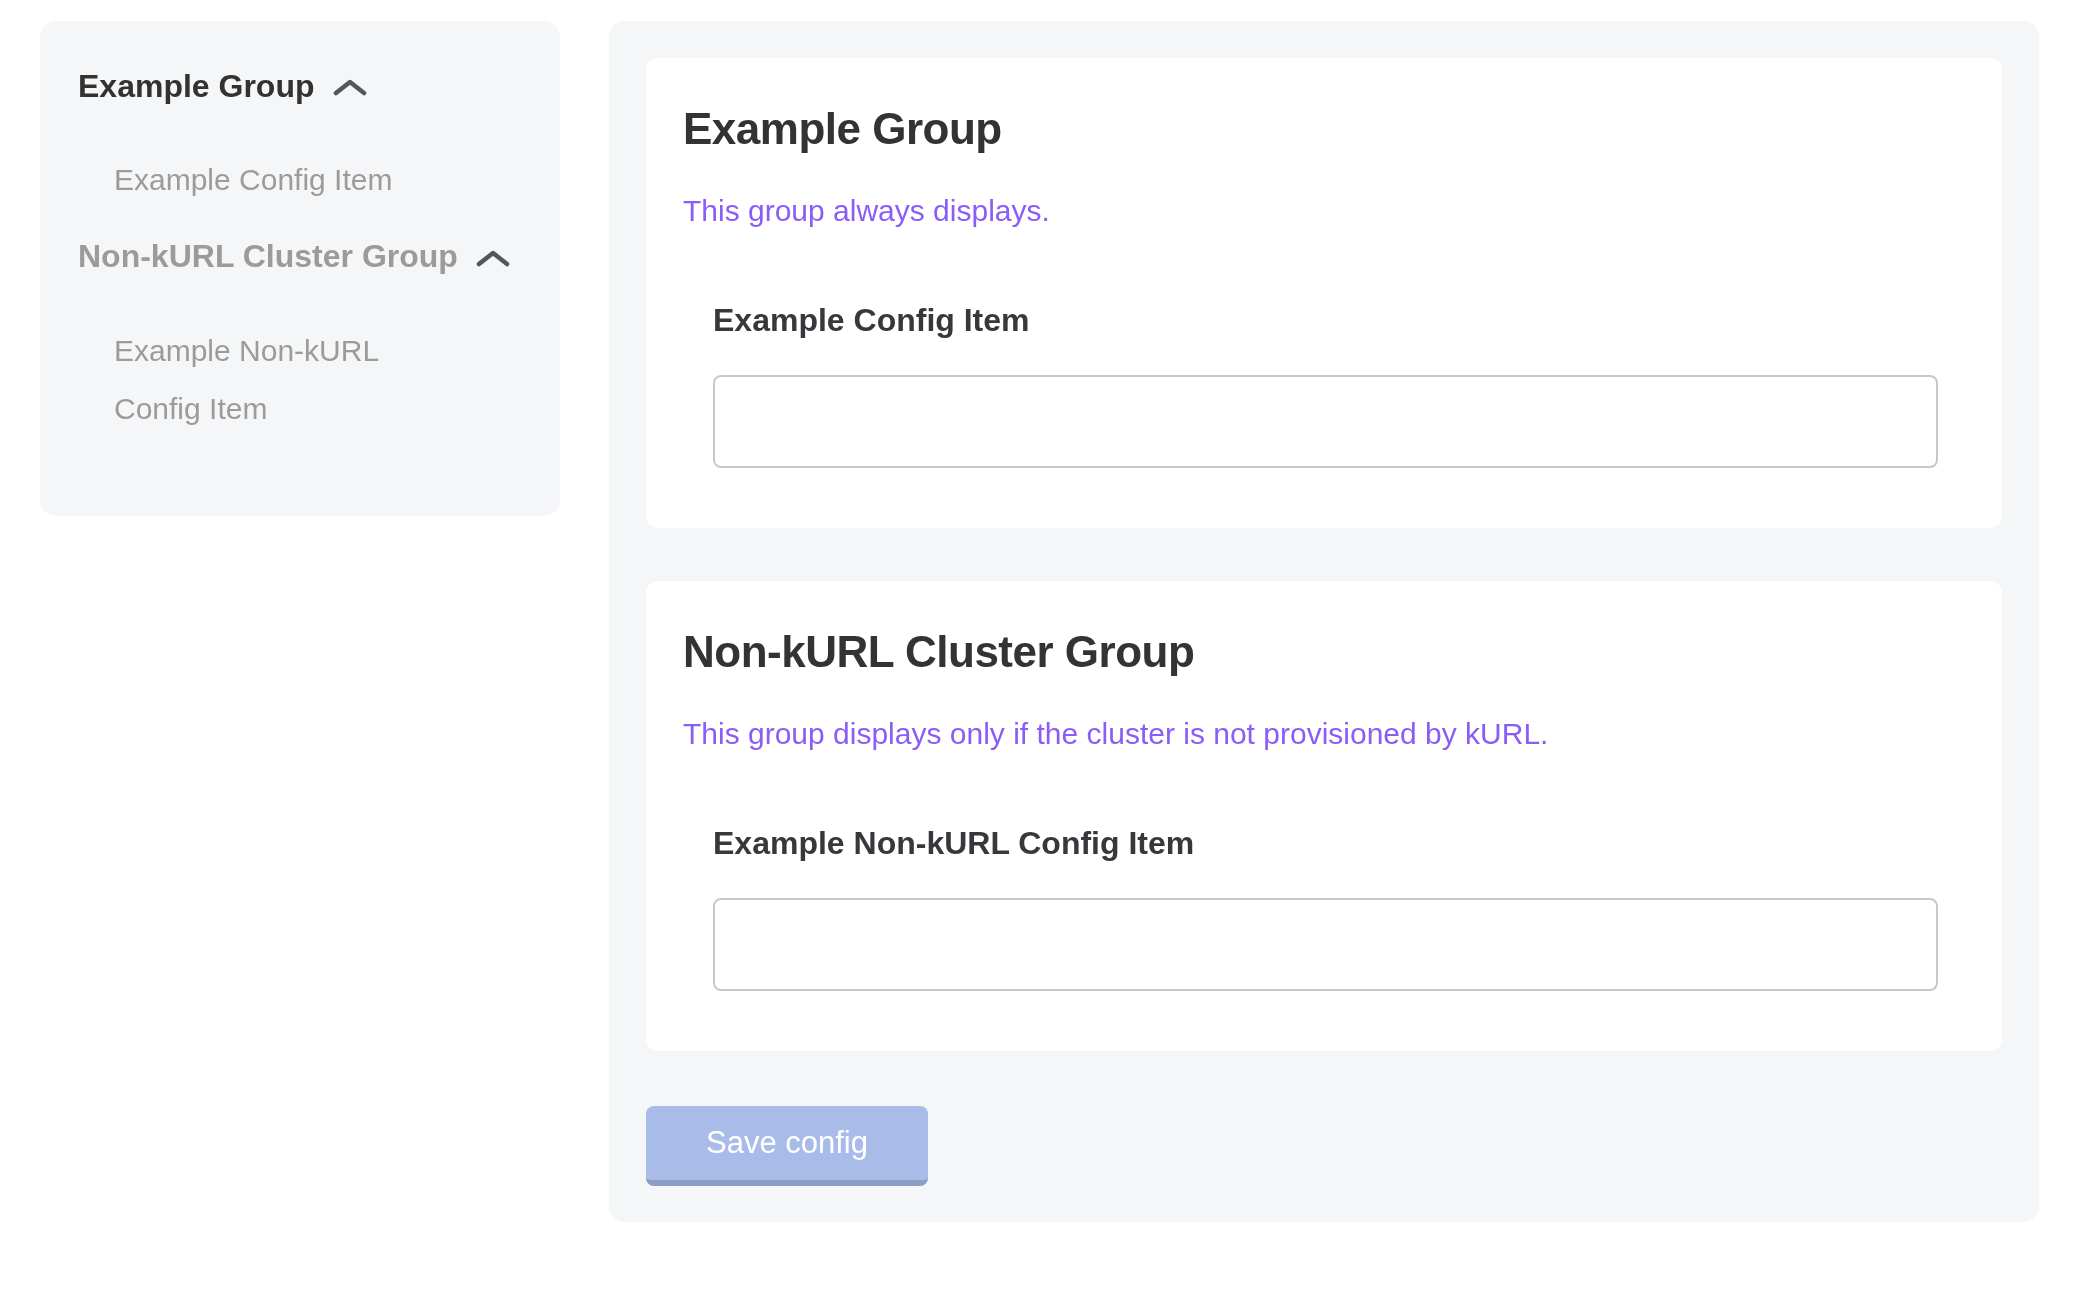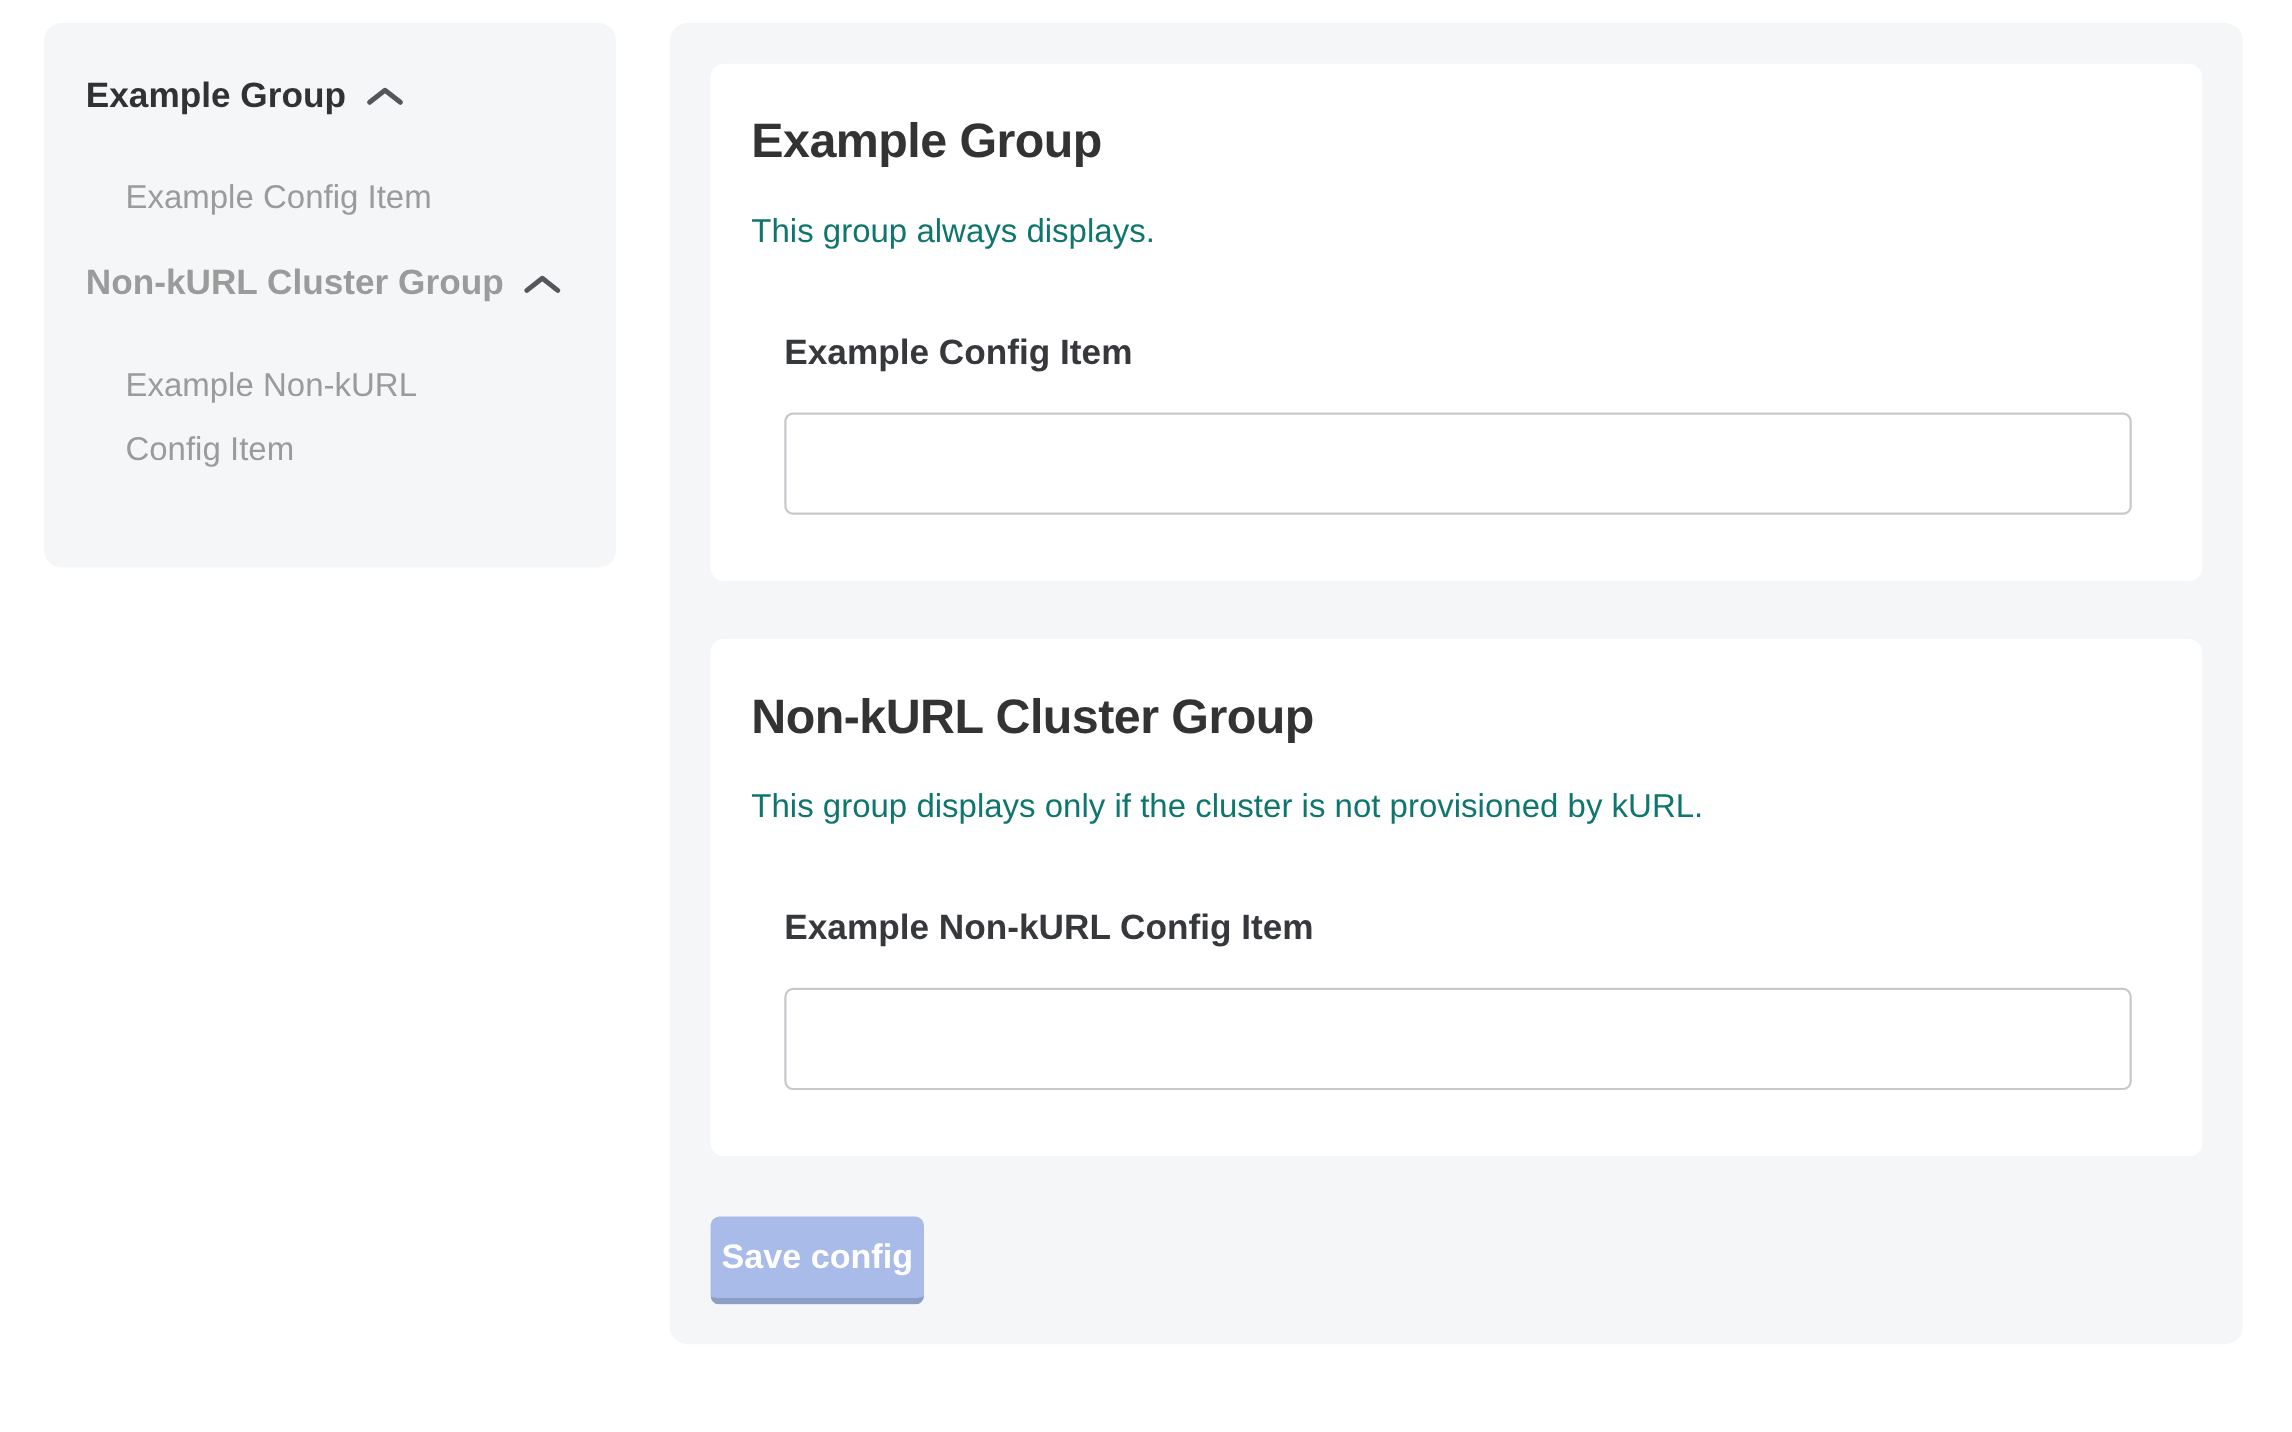--- a/index.html
+++ b/index.html
@@ -67,21 +67,21 @@
     margin: 0 0 38px 0;
     font-size: 44px;
     font-weight: 700;
     color: #333333;
     letter-spacing: -0.5px;
     line-height: 1.15;
   }
   .card-desc {
     margin: 0 0 72px 0;
     font-size: 30px;
-    color: #0f766e;
+    color: #8b5cf6;
     line-height: 1.2;
   }
   .config-item { margin-left: 30px; margin-right: 27px; }
   .config-label {
     font-size: 32px;
     font-weight: 600;
     color: #36383b;
     margin-bottom: 36px;
     line-height: 1.2;
   }
@@ -94,30 +94,30 @@
     border-radius: 8px;
     padding: 0 24px;
     font-family: "Liberation Sans", sans-serif;
     font-size: 30px;
     color: #333333;
     outline: none;
   }
   .save-btn {
     display: block;
     margin-top: 55px;
-    width: 194px;
+    width: 282px;
     height: 80px;
     background: #a9bce9;
     border: none;
     border-bottom: 6px solid #8c9dc6;
     border-radius: 8px;
     color: #ffffff;
     font-family: "Liberation Sans", sans-serif;
     font-size: 31px;
-    font-weight: 700;
+    font-weight: 400;
     cursor: pointer;
   }
 </style>
 </head>
 <body>
 
 <div class="layout">
 
   <aside class="sidebar">
 

